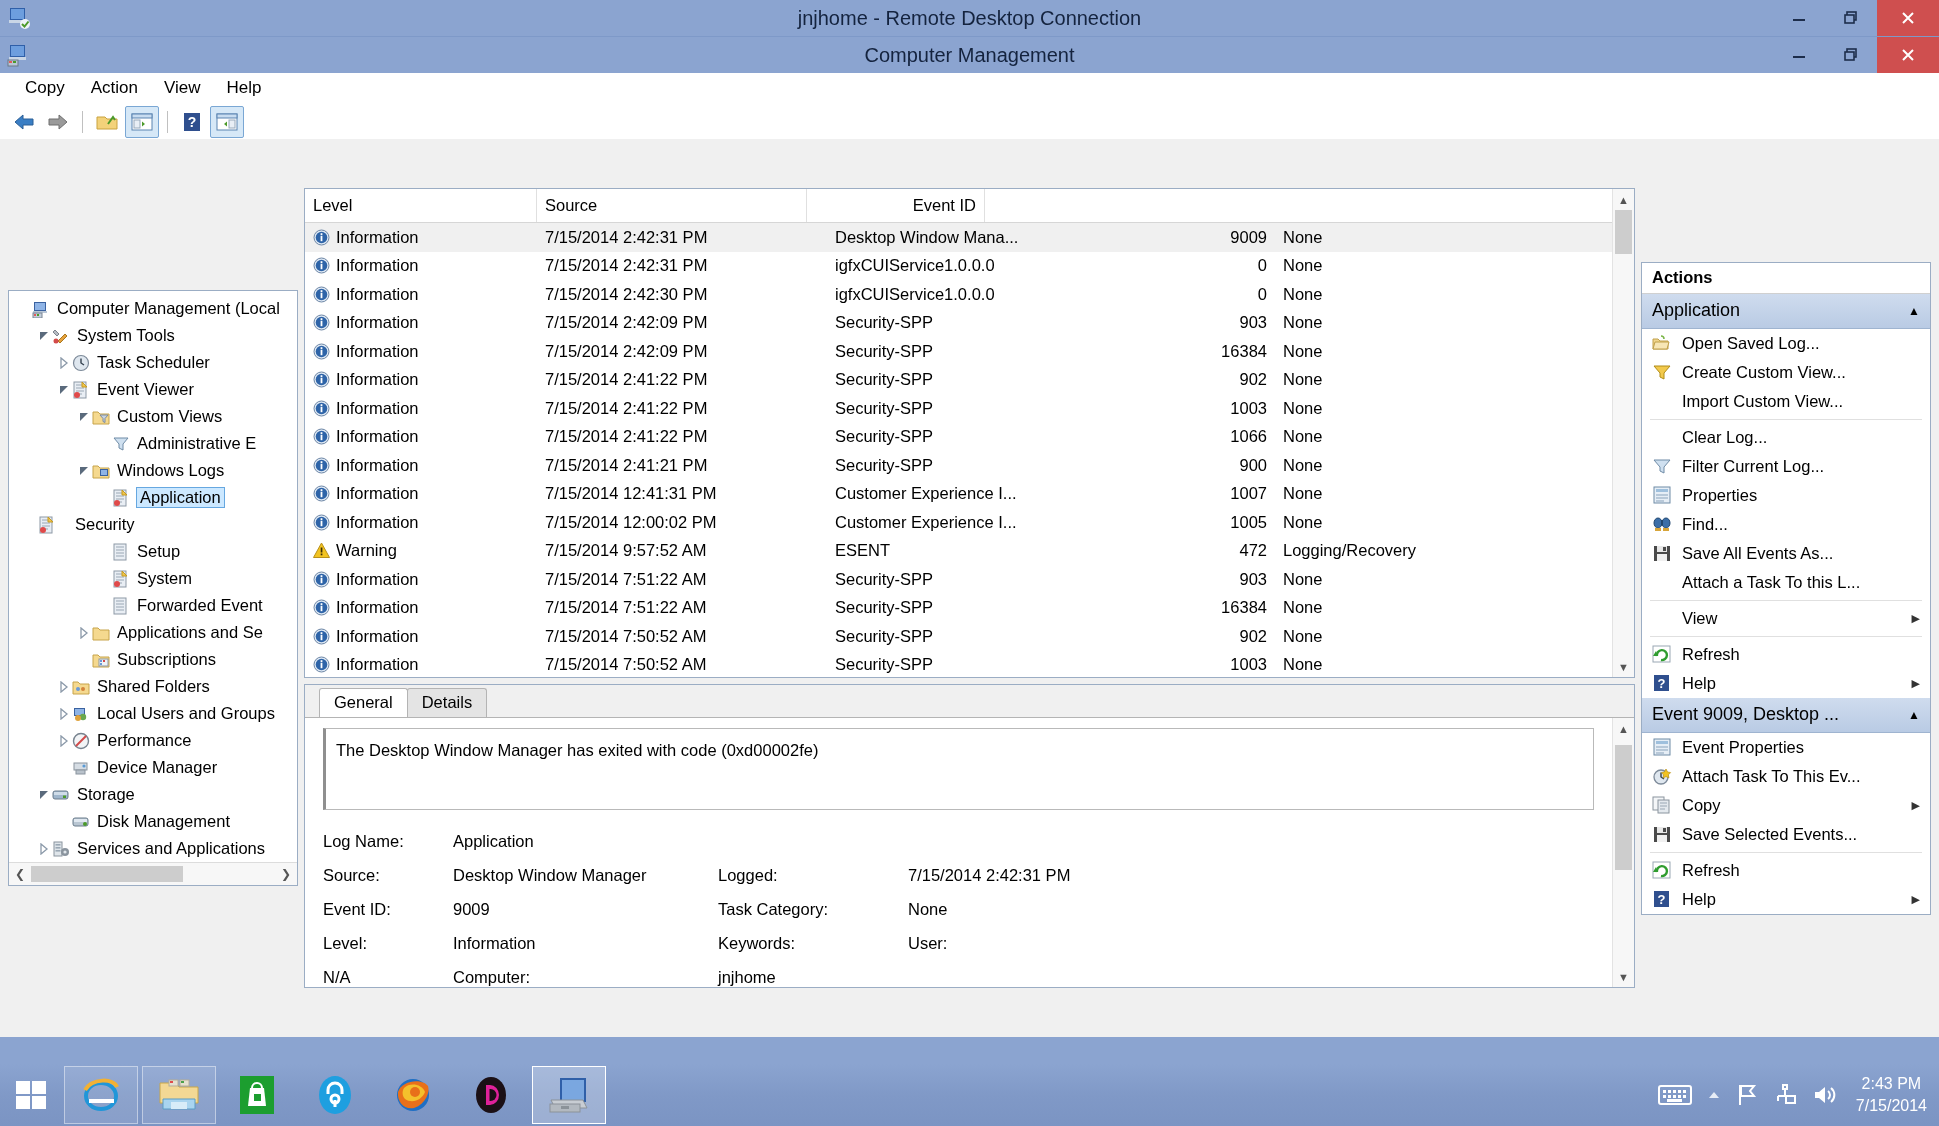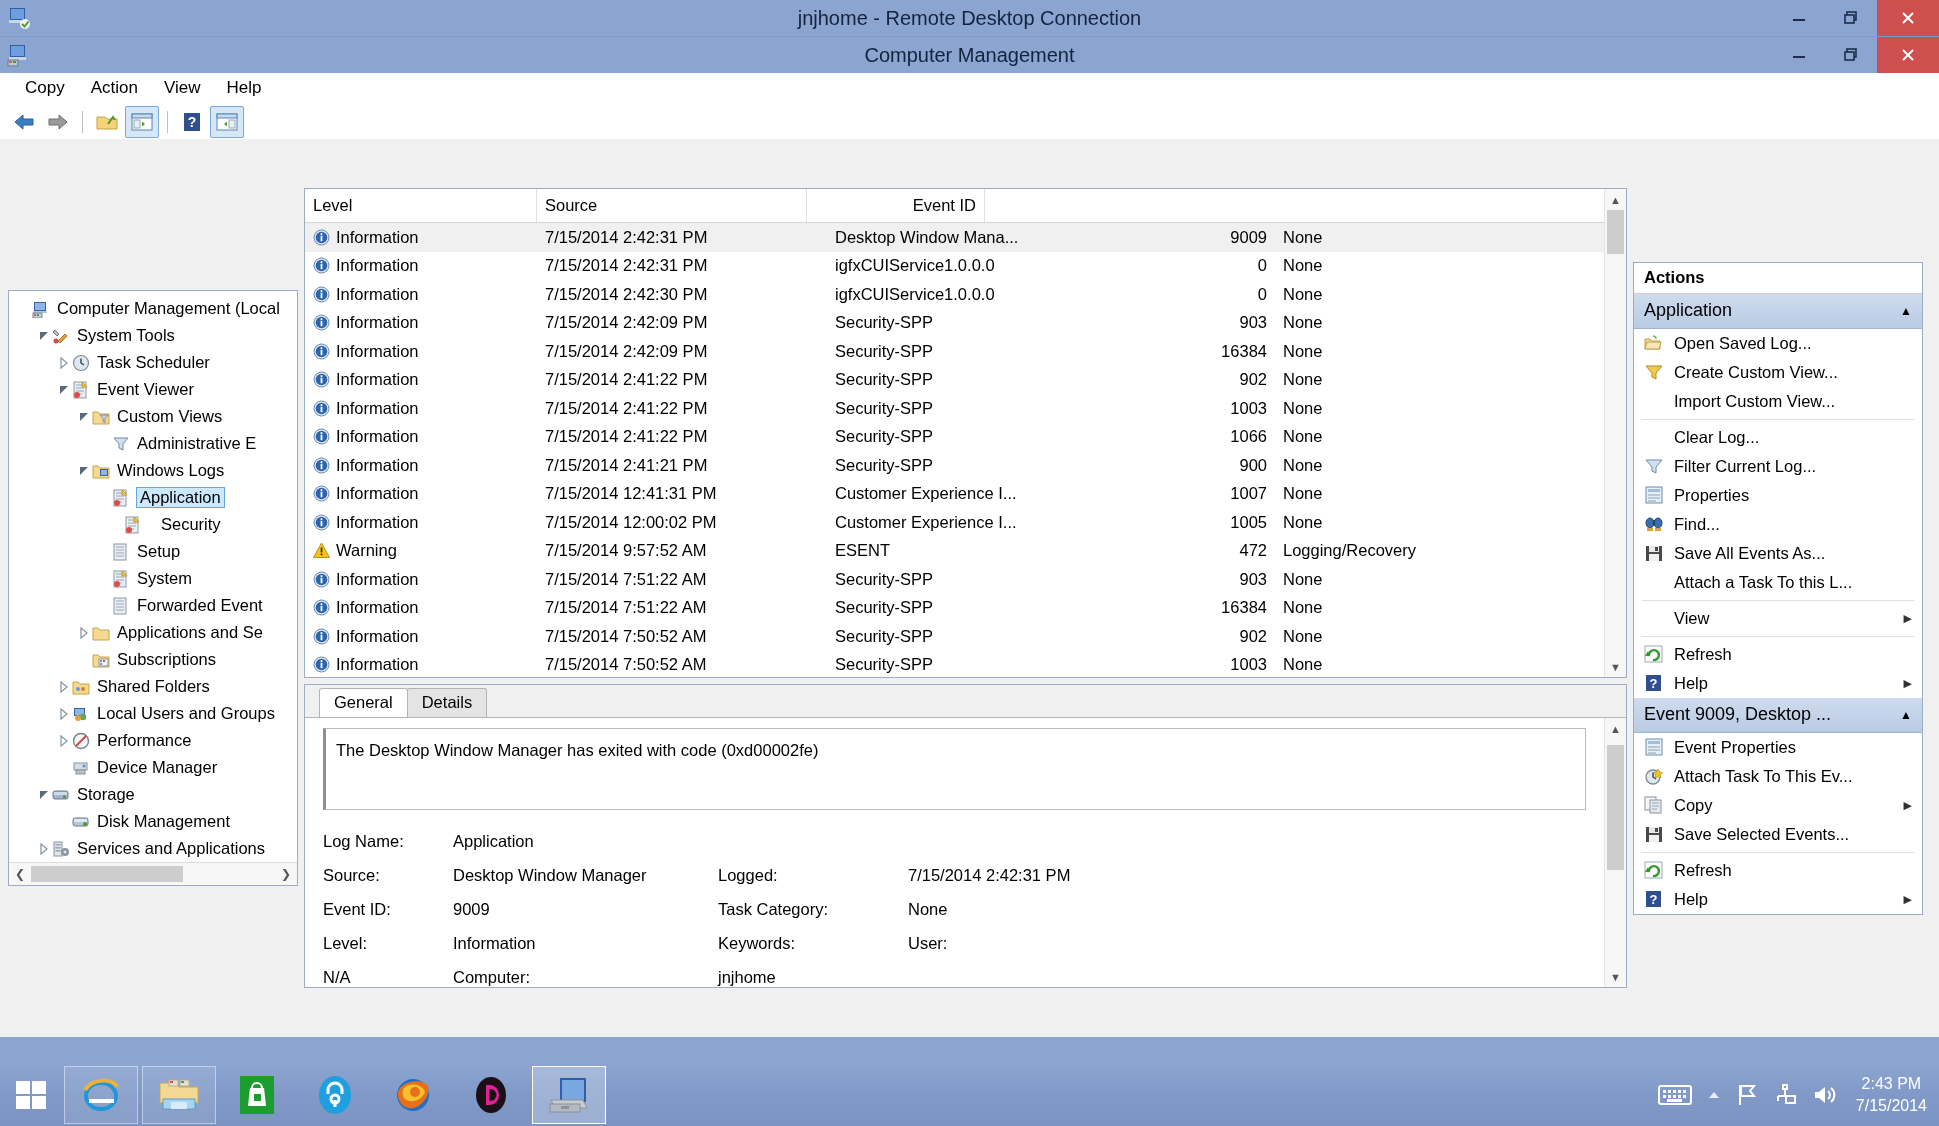--- a/index.html
+++ b/index.html
@@ -303,21 +303,21 @@
     grid-template-columns: 130px 265px 190px auto;
     row-gap: 15px;
     font-size: 16.5px;
   }
   #field-grid .k { color: #000; }
   #field-grid .v { color: #000; }
 
   
   #actions-pane {
     width: 290px; flex: 0 0 290px;
-    margin: 8px 16px 8px 6px;
+    margin: 8px 8px 8px 6px;
     background: #ffffff;
     border: 1px solid #9badc4;
     box-sizing: border-box;
     display: flex; flex-direction: column;
   }
   #actions-header {
     height: 30px; flex: 0 0 30px;
     display: flex; align-items: center;
     padding-left: 10px;
     font-size: 16.5px; font-weight: bold;
@@ -595,21 +595,21 @@
                     <path d="M4 4 h8"></path>
                     <path d="M4 7 h8"></path>
                     <path d="M4 10 h8"></path>
                     <path d="M4 13 h6"></path>
                   </g>
                   <path d="M10 1 l5 5 l-5 0 Z" fill="#f2c64a" stroke="#c49a24"></path>
                   <circle cx="5" cy="14" r="3" fill="#e04a4a"></circle>
                 </svg></div>
               <div class="tlabel">Application</div>
             </div>
-            <div class="tree-row" style="padding-left: 86px; gap: 12px;">
+            <div class="tree-row" style=" gap: 12px;">
               <div class="twisty"></div>
               <div class="ticon"><svg width="18" height="18" viewBox="0 0 18 18">
                   <rect x="2" y="1" width="12" height="16" fill="#e9eef4" stroke="#8d99a6"></rect>
                   <g stroke="#9aa7b4">
                     <path d="M4 4 h8"></path>
                     <path d="M4 7 h8"></path>
                     <path d="M4 10 h8"></path>
                     <path d="M4 13 h6"></path>
                   </g>
                   <path d="M10 1 l5 5 l-5 0 Z" fill="#f2c64a" stroke="#c49a24"></path>

